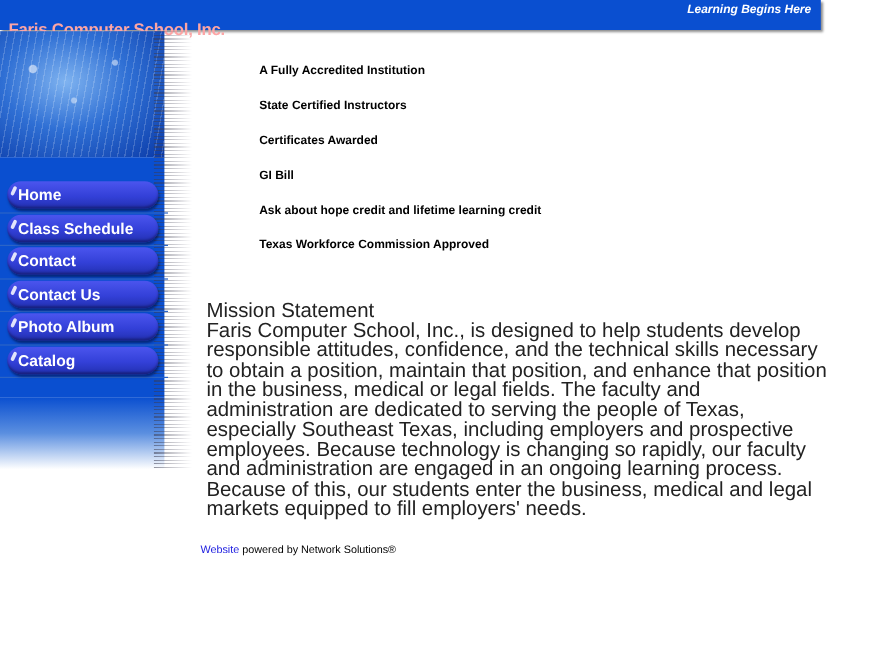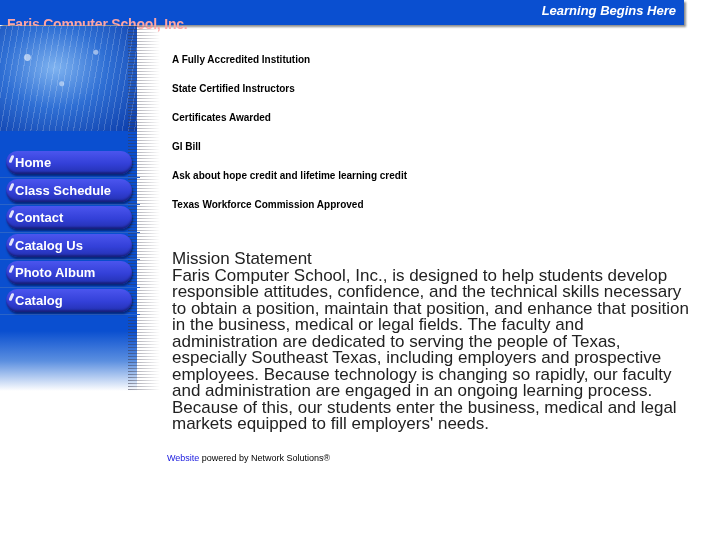--- a/index.html
+++ b/index.html
@@ -2,21 +2,21 @@
 <html><head>
 <meta charset="utf-8">
 <style>
   html, body { margin:0; padding:0; background:#ffffff; }
   body { width:727px; height:545px; position:relative; overflow:hidden; font-family:"Liberation Sans", sans-serif; }
 
   
   .header { position:absolute; left:0; top:0; width:684px; height:25px; background:#0a4fd0;
             box-shadow: 2px 2px 2px rgba(0,0,0,0.45); }
   .header .brand { position:absolute; left:7px; top:16px; color:#fca5a5; font-weight:bold; font-size:14px; letter-spacing:-0.2px; }
-  .header .tagline { position:absolute; right:8px; top:3px; color:#fff; font-weight:bold; font-style:italic; font-size:13px; }
+  .header .tagline { position:absolute; right:8px; top:3px; color:#fff; font-weight:bold; font-style:italic; font-size:10px; }
 
   
   .side { position:absolute; left:0; top:26px; width:160px; height:380px; }
   .side .photo { position:absolute; left:0; top:0; width:137px; height:105px;
       background:
         radial-gradient(circle at 20% 30%, rgba(255,255,255,0.55) 0 3px, transparent 4px),
         radial-gradient(circle at 45% 55%, rgba(255,255,255,0.45) 0 2px, transparent 3px),
         radial-gradient(circle at 70% 25%, rgba(255,255,255,0.5) 0 2px, transparent 3px),
         radial-gradient(ellipse at 40% 40%, #7fb3f0 0%, #2f6fd4 45%, #0a3aa8 100%);
   }
@@ -34,21 +34,21 @@
   .nav { position:absolute; left:0; top:150px; width:140px; }
   .nav .item { position:relative; height:26.5px; border-bottom:1px solid #2b64c7; }
   .nav .btn { position:absolute; left:6px; top:1px; width:126px; height:23px; border-radius:12px;
       background:linear-gradient(#4b55ee 0%, #3340d8 55%, #2230b0 100%);
       box-shadow: inset 0 -2px 2px rgba(0,0,30,0.35), 1px 2px 2px rgba(0,0,40,0.5);
       color:#fff; font-weight:bold; font-size:13px; line-height:23px; padding-left:9px; box-sizing:border-box; cursor:pointer; }
   .nav .btn::before { content:""; position:absolute; left:4px; top:4px; width:3px; height:8px; border-radius:2px; background:rgba(255,255,255,0.85); transform:rotate(25deg); }
 
   
   .highlights { position:absolute; left:172px; top:53px; }
-  .highlights .hl { font-weight:bold; font-size:10px; color:#000; height:29px; line-height:13px; }
+  .highlights .hl { font-weight:bold; font-size:10px; color:#000; height:29px; line-height:13px;margin-left:44px; }
   .mission { position:absolute; left:172px; top:251px; width:520px; font-size:17px; line-height:16.5px; color:#222; }
   .footer { position:absolute; left:167px; top:453px; font-size:9px; color:#000; }
   .footer a { color:#2020e0; text-decoration:none; }
 </style>
 </head>
 <body>
 
 <div class="header">
   <span class="brand">Faris Computer School, Inc.</span>
   <span class="tagline">Learning Begins Here</span>
@@ -67,21 +67,21 @@
   <div class="item">
     <div class="btn">Home</div>
   </div>
   <div class="item">
     <div class="btn">Class Schedule</div>
   </div>
   <div class="item">
     <div class="btn">Contact</div>
   </div>
   <div class="item">
-    <div class="btn">Catalog Us</div>
+    <div class="btn">Contact Us</div>
   </div>
   <div class="item">
     <div class="btn">Photo Album</div>
   </div>
   <div class="item">
     <div class="btn">Catalog</div>
   </div>
 </nav>
 
 <div class="highlights">

